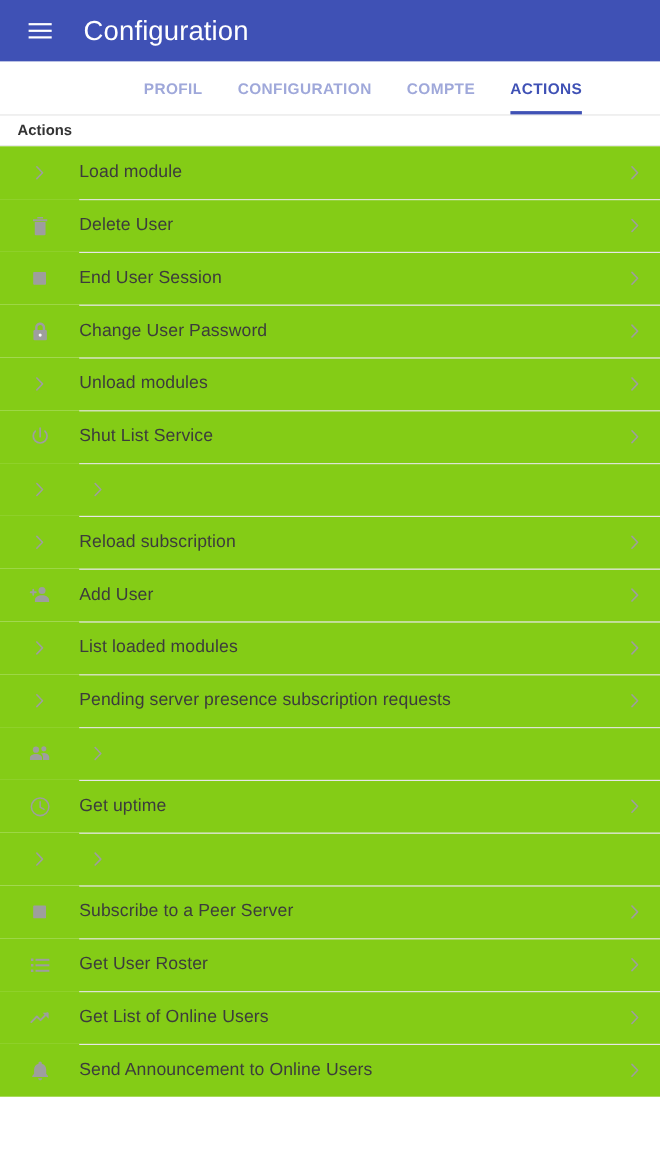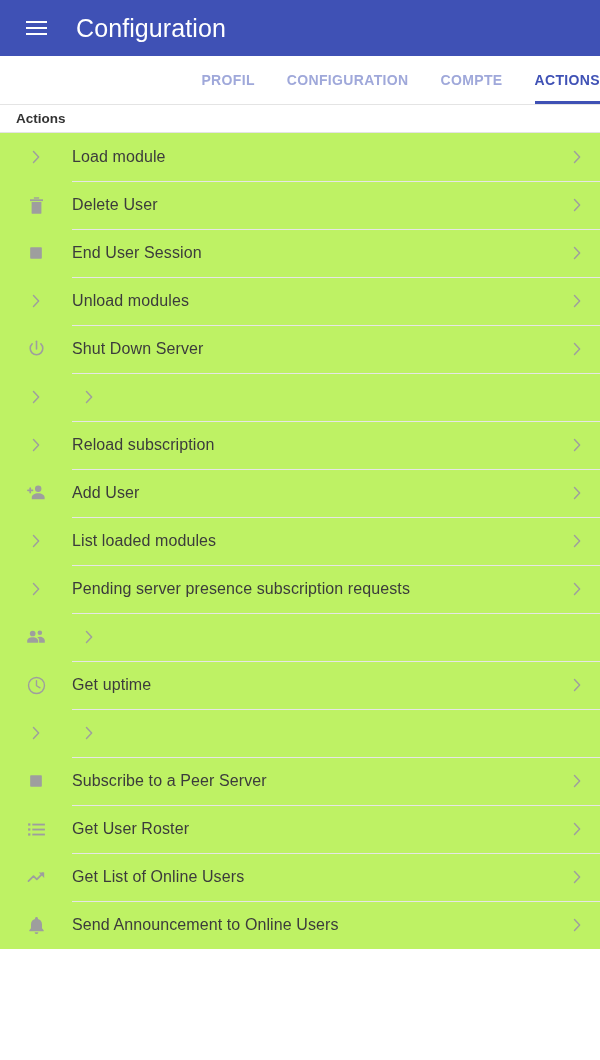--- a/index.html
+++ b/index.html
@@ -46,21 +46,21 @@
     line-height: 1;
     white-space: nowrap;
   }
 
   
   .tabbar {
     height: 49px;
     background: #ffffff;
     display: flex;
     align-items: stretch;
-    justify-content: flex-end;
+    justify-content: center;
     padding-left: 60px;
     border-bottom: 1px solid #e4e4e4;
     position: relative;
   }
   .tab {
     position: relative;
     display: flex;
     align-items: center;
     justify-content: center;
     padding: 0 0;
@@ -98,21 +98,21 @@
   
   .action-list {
     background: #ffffff;
   }
   .action-row {
     position: relative;
     height: 48px;
     display: flex;
     align-items: center;
     cursor: pointer;
-    background: #bef264;
+    background: #84cc16;
   }
   .action-row + .action-row::before {
     content: "";
     position: absolute;
     top: 0;
     left: 72px;
     right: 0;
     height: 1px;
     background: #e6e6e6;
   }
@@ -212,39 +212,54 @@
       </div>
       <div class="row-label">End User Session</div>
       <div class="row-chevron">
         <svg viewBox="0 0 24 24" width="20" height="20">
           <path d="M9 5.5 L15.2 12 L9 18.5" fill="none" stroke="currentColor" stroke-width="1.7" stroke-linecap="round" stroke-linejoin="round"></path>
         </svg>
       </div>
     </div>
     <div class="action-row">
       <div class="row-icon">
+        <svg viewBox="0 0 24 24" width="21" height="21">
+          <path d="M12 2.6c-2.9 0-5.2 2.3-5.2 5.2v3.1h2.5V7.8c0-1.5 1.2-2.7 2.7-2.7s2.7 1.2 2.7 2.7v3.1h2.5V7.8c0-2.9-2.3-5.2-5.2-5.2z" fill="currentColor"></path>
+          <rect x="5" y="10.4" width="14" height="10.6" rx="1.2" fill="currentColor"></rect>
+          <circle cx="12" cy="15.6" r="1.6" fill="#ffffff"></circle>
+        </svg>
+      </div>
+      <div class="row-label">Change User Password</div>
+      <div class="row-chevron">
+        <svg viewBox="0 0 24 24" width="20" height="20">
+          <path d="M9 5.5 L15.2 12 L9 18.5" fill="none" stroke="currentColor" stroke-width="1.7" stroke-linecap="round" stroke-linejoin="round"></path>
+        </svg>
+      </div>
+    </div>
+    <div class="action-row">
+      <div class="row-icon">
         <svg viewBox="0 0 24 24" width="20" height="20">
           <path d="M9 5.5 L15.2 12 L9 18.5" fill="none" stroke="currentColor" stroke-width="1.7" stroke-linecap="round" stroke-linejoin="round"></path>
         </svg>
       </div>
       <div class="row-label">Unload modules</div>
       <div class="row-chevron">
         <svg viewBox="0 0 24 24" width="20" height="20">
           <path d="M9 5.5 L15.2 12 L9 18.5" fill="none" stroke="currentColor" stroke-width="1.7" stroke-linecap="round" stroke-linejoin="round"></path>
         </svg>
       </div>
     </div>
     <div class="action-row">
       <div class="row-icon">
         <svg viewBox="0 0 24 24" width="21" height="21">
           <path d="M12 2.6 L12 11.4" fill="none" stroke="currentColor" stroke-width="1.8" stroke-linecap="round"></path>
           <path d="M7.0 5.6 A7.2 7.2 0 1 0 17 5.6" fill="none" stroke="currentColor" stroke-width="1.8" stroke-linecap="round"></path>
         </svg>
       </div>
-      <div class="row-label">Shut Down Server</div>
+      <div class="row-label">Shut List Service</div>
       <div class="row-chevron">
         <svg viewBox="0 0 24 24" width="20" height="20">
           <path d="M9 5.5 L15.2 12 L9 18.5" fill="none" stroke="currentColor" stroke-width="1.7" stroke-linecap="round" stroke-linejoin="round"></path>
         </svg>
       </div>
     </div>
     <div class="action-row">
       <div class="row-icon">
         <svg viewBox="0 0 24 24" width="20" height="20">
           <path d="M9 5.5 L15.2 12 L9 18.5" fill="none" stroke="currentColor" stroke-width="1.7" stroke-linecap="round" stroke-linejoin="round"></path>

